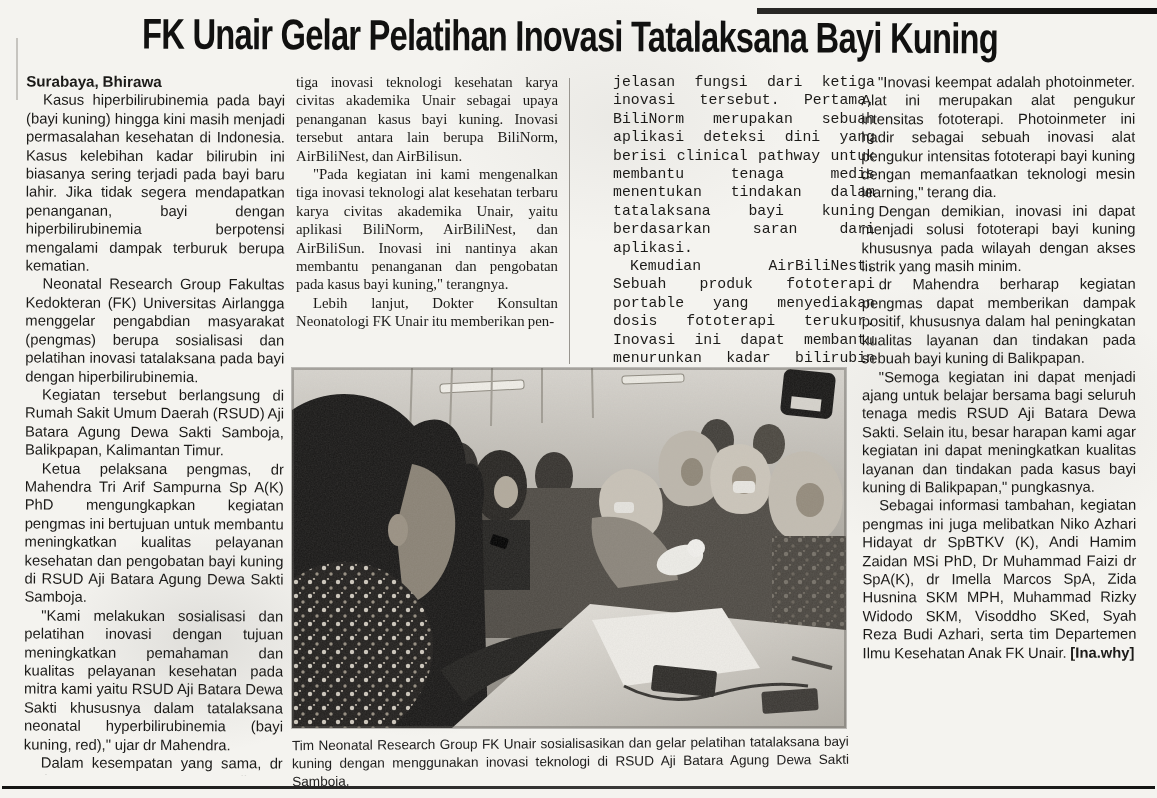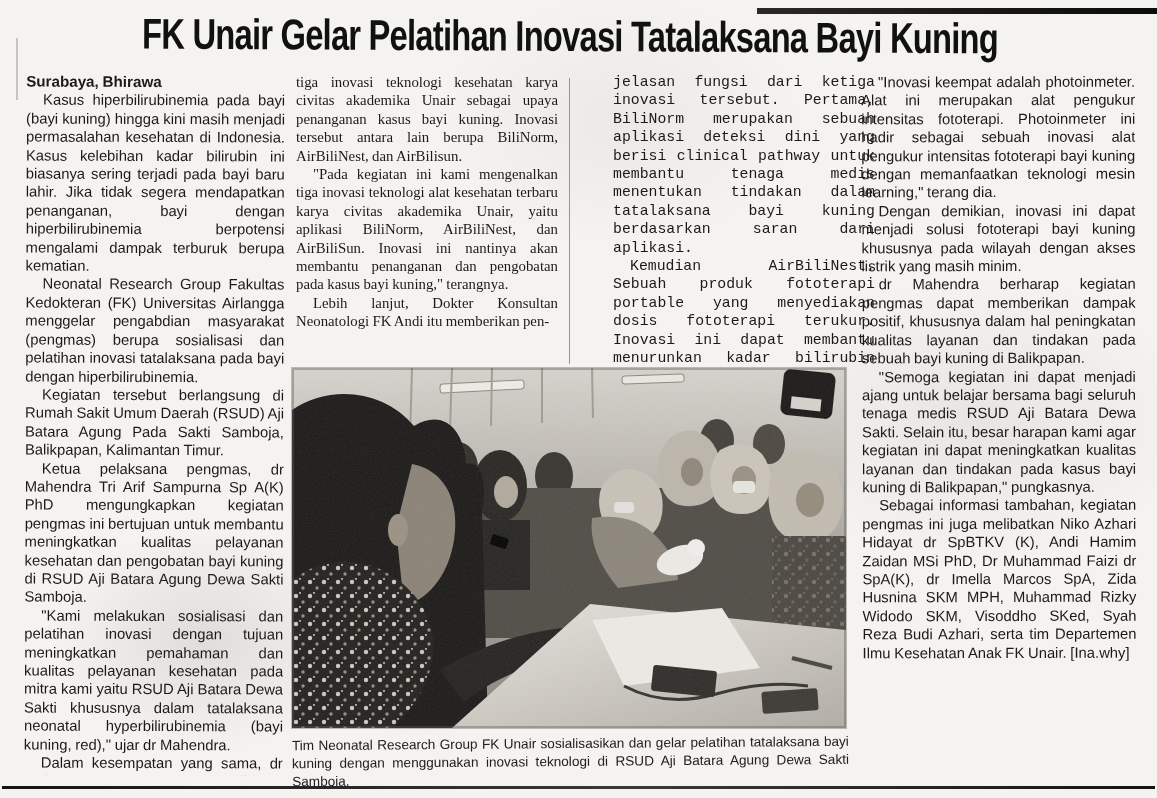--- a/index.html
+++ b/index.html
@@ -38,48 +38,48 @@
   .photo{
     position:absolute;left:292px;top:368px;width:554px;height:360px;
     box-shadow:0 0 0 1px rgba(80,78,74,.35);
     background:#b5b2ab;
   }
   .caption{
     position:absolute;left:292px;top:735px;width:557px;
     font-size:13.6px;line-height:17.8px;text-align:justify;
     transform:rotate(-.45deg);color:#222120;
   }
-  .signoff{font-weight:normal;margin-top:32px;}
+  .signoff{font-weight:bold;margin-top:32px;}
 </style>
 </head>
 <body>
 
 <div class="page">
 
   <div class="top-rule"></div>
   <div class="left-artifact"></div>
 
   <div class="headline-wrap">
     <div class="headline">FK Unair Gelar Pelatihan Inovasi Tatalaksana Bayi Kuning</div>
   </div>
 
   <div class="col col1">
     <div class="dateline">Surabaya, Bhirawa</div>
     <p class="indent">Kasus hiperbilirubinemia pada bayi (bayi kuning) hingga kini masih menjadi permasalahan kesehatan di Indonesia. Kasus kelebihan kadar bilirubin ini biasanya sering terjadi pada bayi baru lahir. Jika tidak segera mendapatkan penanganan, bayi dengan hiperbilirubinemia berpotensi mengalami dampak terburuk berupa kematian.</p>
     <p class="indent">Neonatal Research Group Fakultas Kedokteran (FK) Universitas Airlangga menggelar pengabdian masyarakat (pengmas) berupa sosialisasi dan pelatihan inovasi tatalaksana pada bayi dengan hiperbilirubinemia.</p>
-    <p class="indent">Kegiatan tersebut berlangsung di Rumah Sakit Umum Daerah (RSUD) Aji Batara Agung Pada Sakti Samboja, Balikpapan, Kalimantan Timur.</p>
+    <p class="indent">Kegiatan tersebut berlangsung di Rumah Sakit Umum Daerah (RSUD) Aji Batara Agung Dewa Sakti Samboja, Balikpapan, Kalimantan Timur.</p>
     <p class="indent">Ketua pelaksana pengmas, dr Mahendra Tri Arif Sampurna Sp A(K) PhD mengungkapkan kegiatan pengmas ini bertujuan untuk membantu meningkatkan kualitas pelayanan kesehatan dan pengobatan bayi kuning di RSUD Aji Batara Agung Dewa Sakti Samboja.</p>
     <p class="indent">"Kami melakukan sosialisasi dan pelatihan inovasi dengan tujuan meningkatkan pemahaman dan kualitas pelayanan kesehatan pada mitra kami yaitu RSUD Aji Batara Dewa Sakti khususnya dalam tatalaksana neonatal hyperbilirubinemia (bayi kuning, red)," ujar dr Mahendra.</p>
     <p class="indent">Dalam kesempatan yang sama, dr Mahendra bersama tim mengenalkan</p>
   </div>
 
   <div class="col col2">
     <p>tiga inovasi teknologi kesehatan karya civitas akademika Unair sebagai upaya penanganan kasus bayi kuning. Inovasi tersebut antara lain berupa BiliNorm, AirBiliNest, dan AirBilisun.</p>
     <p class="indent">"Pada kegiatan ini kami mengenalkan tiga inovasi teknologi alat kesehatan terbaru karya civitas akademika Unair, yaitu aplikasi BiliNorm, AirBiliNest, dan AirBiliSun. Inovasi ini nantinya akan membantu penanganan dan pengobatan pada kasus bayi kuning," terangnya.</p>
-    <p class="indent">Lebih lanjut, Dokter Konsultan Neonatologi FK Andi itu memberikan pen-</p>
+    <p class="indent">Lebih lanjut, Dokter Konsultan Neonatologi FK Unair itu memberikan pen-</p>
   </div>
 
   <div class="divider"></div>
 
   <div class="col col3">
     <p>jelasan fungsi dari ketiga inovasi tersebut. Pertama, BiliNorm merupakan sebuah aplikasi deteksi dini yang berisi clinical pathway untuk membantu tenaga medis menentukan tindakan dalam tatalaksana bayi kuning berdasarkan saran dari aplikasi.</p>
     <p class="indent">Kemudian AirBiliNest. Sebuah produk fototerapi portable yang menyediakan dosis fototerapi terukur. Inovasi ini dapat membantu menurunkan kadar bilirubin tanpa mengurangi kelekatan dengan ibu karena produk ini didesain sesuai dengan pemosisian rahim ibu.</p>
   </div>
 
   <div class="col col4">

